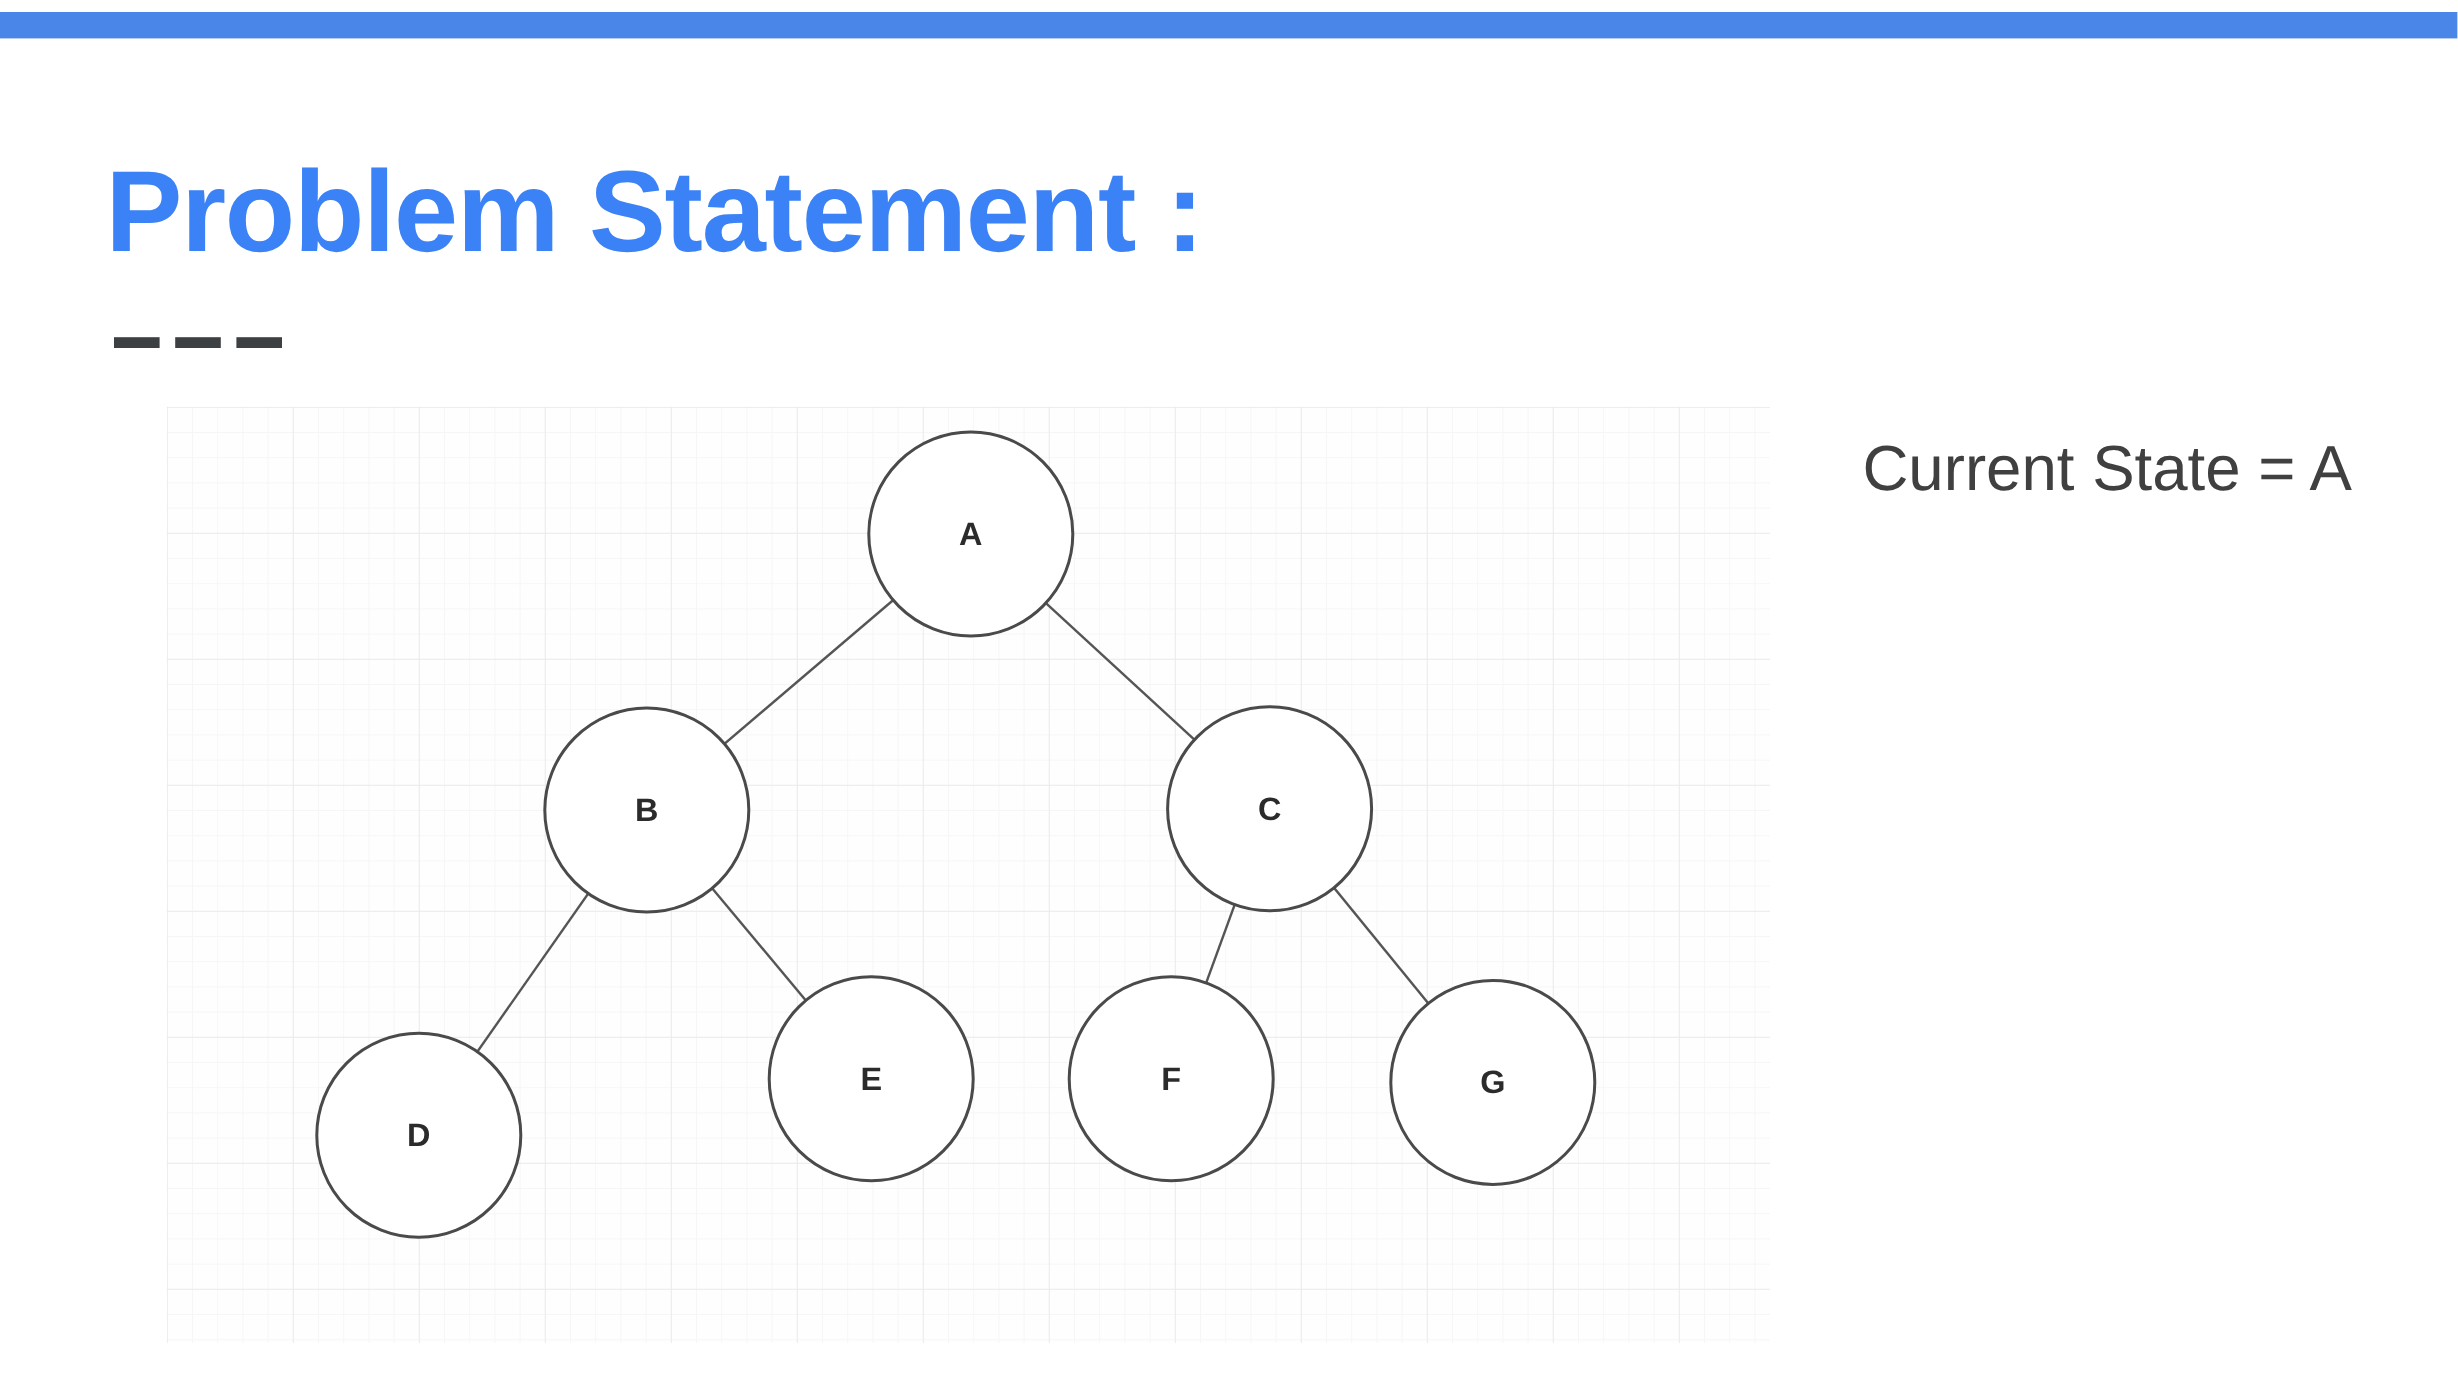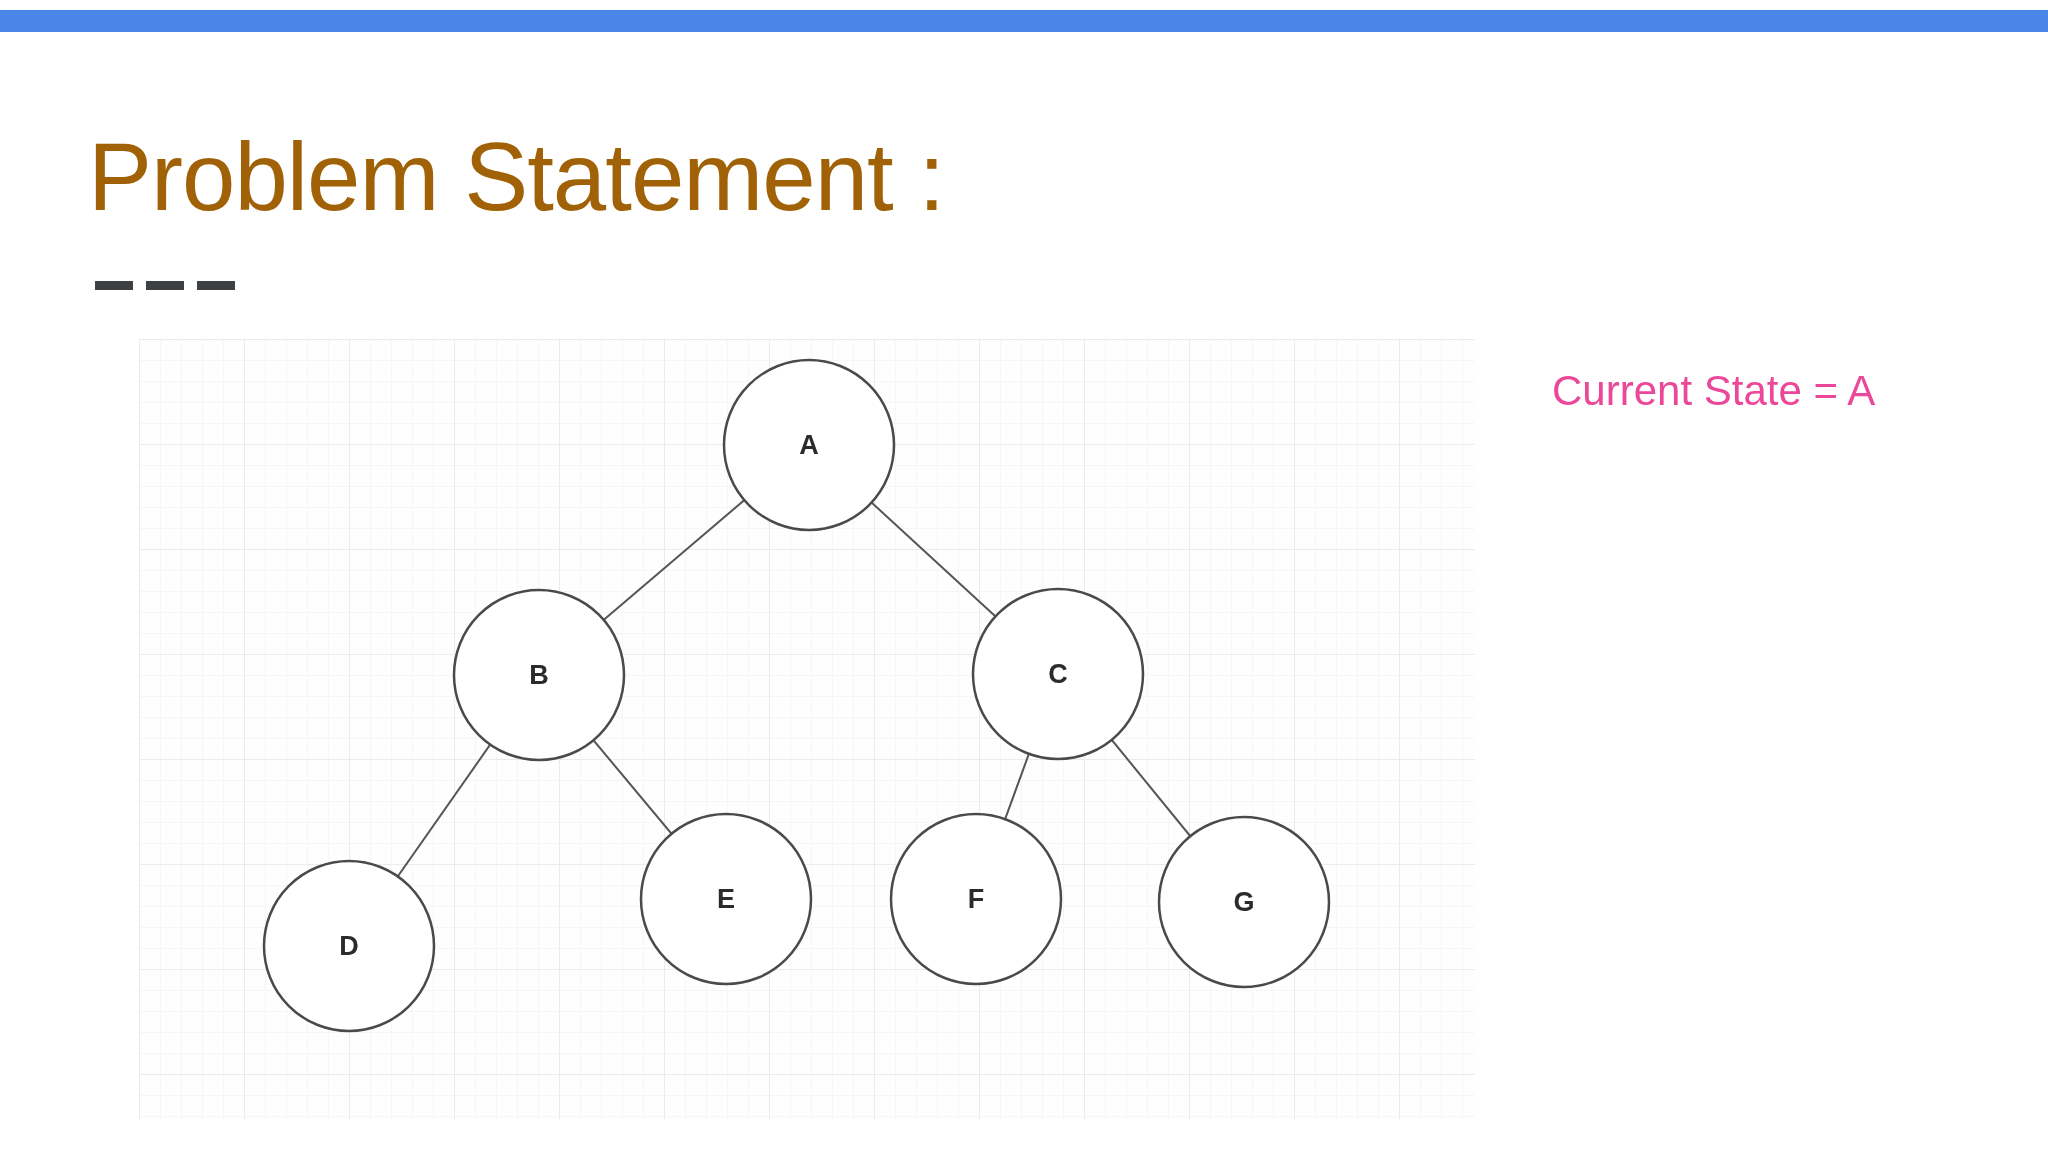--- a/index.html
+++ b/index.html
@@ -42,38 +42,38 @@
       linear-gradient(#ebebeb 1px, transparent 1px),
       linear-gradient(90deg, #ebebeb 1px, transparent 1px),
       linear-gradient(#f6f6f6 1px, transparent 1px),
       linear-gradient(90deg, #f6f6f6 1px, transparent 1px);
     background-size: 105px 105px, 105px 105px, 21px 21px, 21px 21px;
   }
   .diagram svg { width: 100%; height: 100%; display: block; }
   .state-info {
     position: absolute;
     left: 1552px; top: 366px;
-    font-size: 42px;
+    font-size: 53px;
     line-height: 50px;
-    color: #ec4899;
+    color: #404040;
     white-space: nowrap;
   }
   .node-label {
     font-family: "Liberation Sans", sans-serif;
     font-size: 27px;
     font-weight: 600;
     fill: #2b2b2b;
   }
 </style>
 </head>
 <body>
 
 <div class="top-bar" style="background: rgb(74, 134, 232);"></div>
 
-<h1 class="slide-title" style="color: #a16207;">Problem Statement :</h1>
+<h1 class="slide-title" style="color: #3b82f6; font-weight: bold;">Problem Statement :</h1>
 
 <div class="dashes">
   <span class="dash" style="background: rgb(61, 64, 67);"></span>
   <span class="dash" style="background: rgb(61, 64, 67);"></span>
   <span class="dash" style="background: rgb(61, 64, 67);"></span>
 </div>
 
 <div class="diagram">
   <svg id="tree-svg" viewBox="0 0 1336 780" xmlns="http://www.w3.org/2000/svg">
       <line x1="670" y1="106" x2="400" y2="336" stroke="#555555" stroke-width="2"></line>

